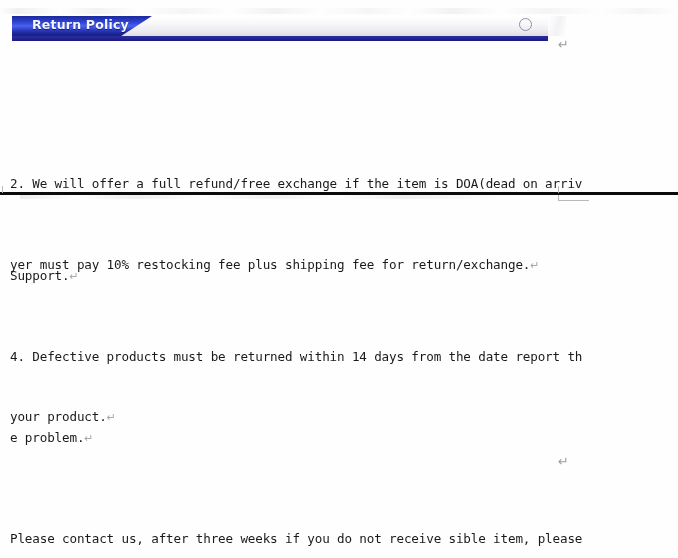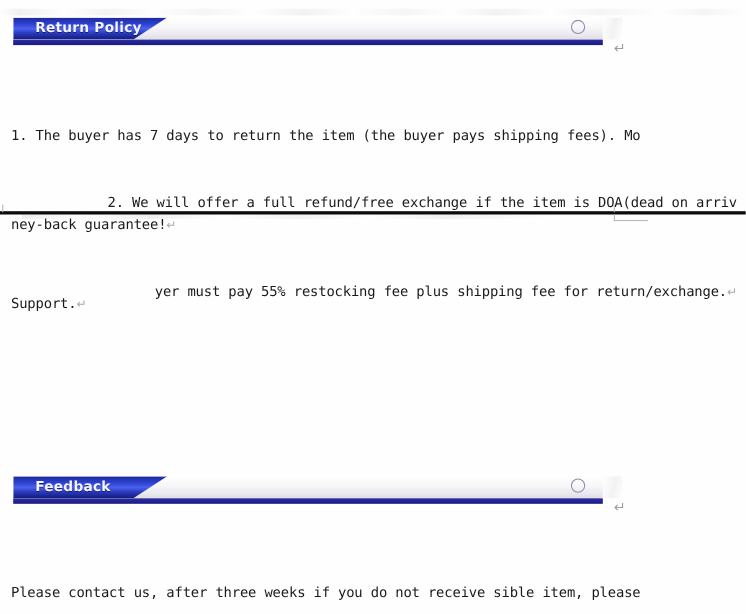--- a/index.html
+++ b/index.html
@@ -221,54 +221,47 @@
   <div class="banner" style="top:14px;">
     <div class="banner-plate"></div>
     <div class="banner-tab"></div>
     <div class="banner-tab-label">Return Policy</div>
     <div class="banner-ring"></div>
     <div class="banner-rule"></div>
     <div class="banner-rule-cap"></div>
   </div>
   <div class="para-mark" style="left:558px; top:38px;">↵</div>
 
-  <div class="body-text" style="top:55px;">
-    <span class="ln">1. The buyer has 7 days to return the item (the buyer pays shipping fees). Mo</span>
-    <span class="ln"><span>ney-back guarantee!</span><span class="pilcrow">↵</span></span>
-  </div>
-
-  <div class="body-text" style="top:116px;text-align:right;">
+
+  <div class="body-text" style="top:116px;">
     <span class="ln">2. We will offer a full refund/free exchange if the item is DOA(dead on arriv</span>
-    <span class="ln"><span>yer must pay 55% restocking fee plus shipping fee for return/exchange.</span><span class="pilcrow">↵</span></span>
+    <span class="ln"><span>yer must pay 10% restocking fee plus shipping fee for return/exchange.</span><span class="pilcrow">↵</span></span>
   </div>
 
   <div class="pagebreak" style="top:186px;">
     <div class="smudge"></div>
     <div class="hr"></div>
     <div class="tick-l"></div>
     <div class="tick-r-v"></div>
     <div class="tick-r-corner"></div>
   </div>
 
   <div class="body-text" style="top:208px;">
     <span class="ln"><span>Support.</span><span class="pilcrow">↵</span></span>
   </div>
 
+  <div class="body-text" style="top:289px;">
+    <span class="ln">4. Defective products must be returned within 14 days from the date report th</span>
+    <span class="ln"><span>e problem.</span><span class="pilcrow">↵</span></span>
+  </div>
 
   <div class="body-text" style="top:349px;">
-  </div>
-
-  <div class="banner" style="top:431px;">
-    <div class="banner-plate"></div>
-    <div class="banner-tab"></div>
-    <div class="banner-tab-label">Feedback</div>
-    <div class="banner-ring"></div>
-    <div class="banner-rule"></div>
-    <div class="banner-rule-cap"></div>
-  </div>
+    <span class="ln"><span>your product.</span><span class="pilcrow">↵</span></span>
+  </div>
+
   <div class="para-mark" style="left:558px; top:455px;">↵</div>
 
   <div class="body-text" style="top:471px;">
     <span class="ln">Please contact us, after three weeks if you do not receive sible item, please</span>
     
     
   </div>
 
 </div>
 

